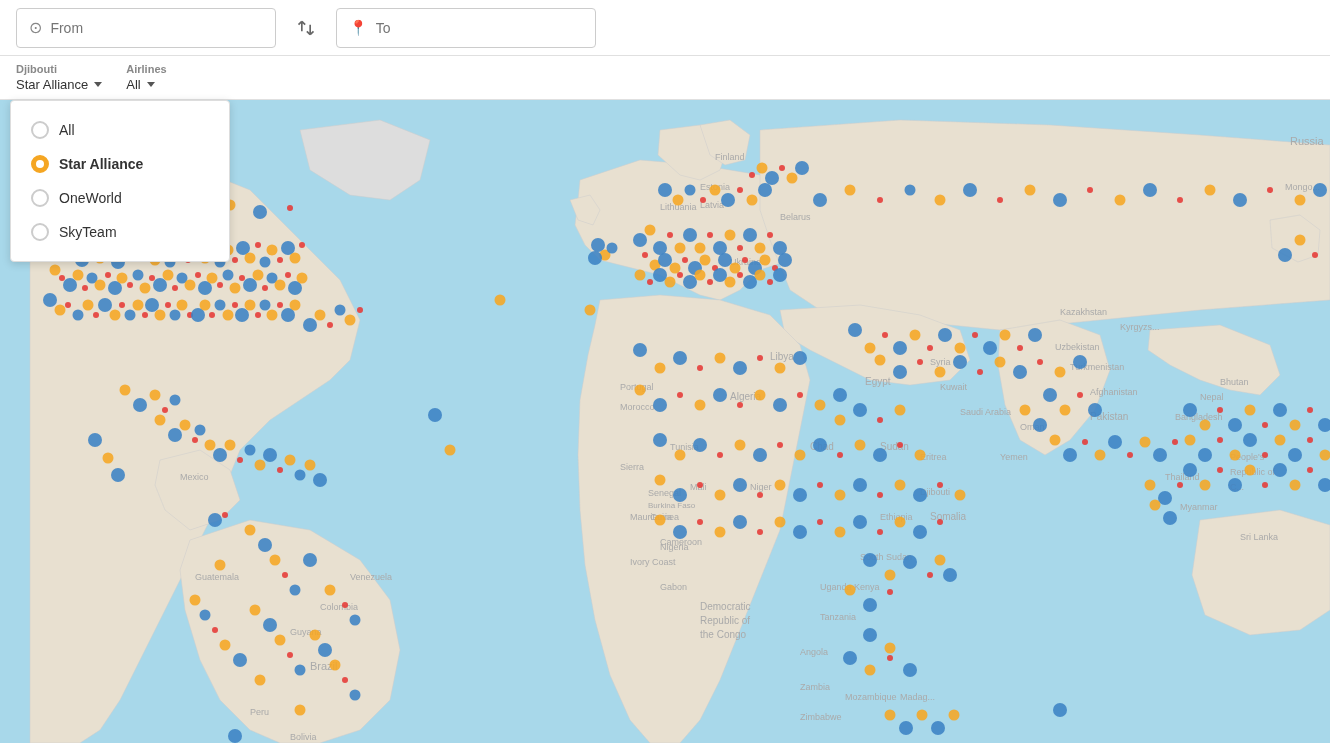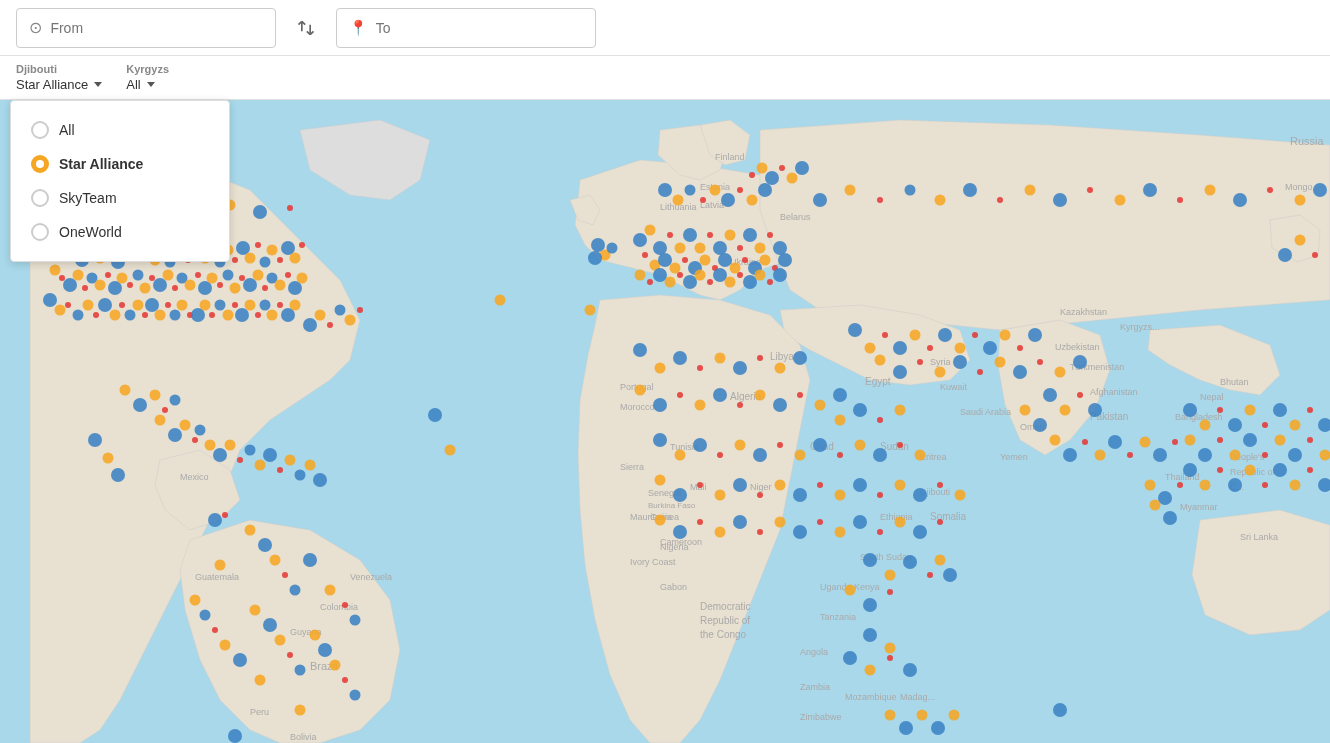--- a/index.html
+++ b/index.html
@@ -172,46 +172,46 @@
 
 <div id="filterbar">
   <div class="filter-group">
     <span class="filter-label">Djibouti</span>
     <button class="filter-select-btn">
       <span>Star Alliance</span>
       <span class="chevron-down"></span>
     </button>
   </div>
   <div class="filter-group">
-    <span class="filter-label">Kyrgyzs</span>
+    <span class="filter-label">Airlines</span>
     <button class="filter-select-btn">
       <span>All</span>
       <span class="chevron-down"></span>
     </button>
   </div>
 </div>
 
 <div id="alliance-dropdown">
   <div class="dropdown-option">
     <div class="radio-circle"></div>
     <span>All</span>
   </div>
   <div class="dropdown-option">
     <div class="radio-circle selected">
       <div class="radio-inner"></div>
     </div>
     <span><strong>Star Alliance</strong></span>
   </div>
   <div class="dropdown-option">
     <div class="radio-circle"></div>
-    <span>SkyTeam</span>
+    <span>OneWorld</span>
   </div>
   <div class="dropdown-option">
     <div class="radio-circle"></div>
-    <span>OneWorld</span>
+    <span>SkyTeam</span>
   </div>
 </div>
 
 <div id="map-container">
 
   <svg id="map-svg" viewBox="0 0 1330 643" preserveAspectRatio="xMidYMid slice" xmlns="http://www.w3.org/2000/svg">
 
     <rect width="1330" height="643" fill="#a8d8ea"></rect>
 
     <path d="M 30 80 L 80 60 L 150 55 L 200 70 L 250 90 L 280 120 L 310 150 L 340 180 L 360 220 L 350 260 L 330 280 L 300 300 L 270 320 L 240 350 L 220 400 L 200 440 L 180 480 L 160 520 L 140 560 L 120 600 L 100 630 L 80 643 L 30 643 Z" fill="#e8e0d0" stroke="#ccc" stroke-width="0.5"></path>

